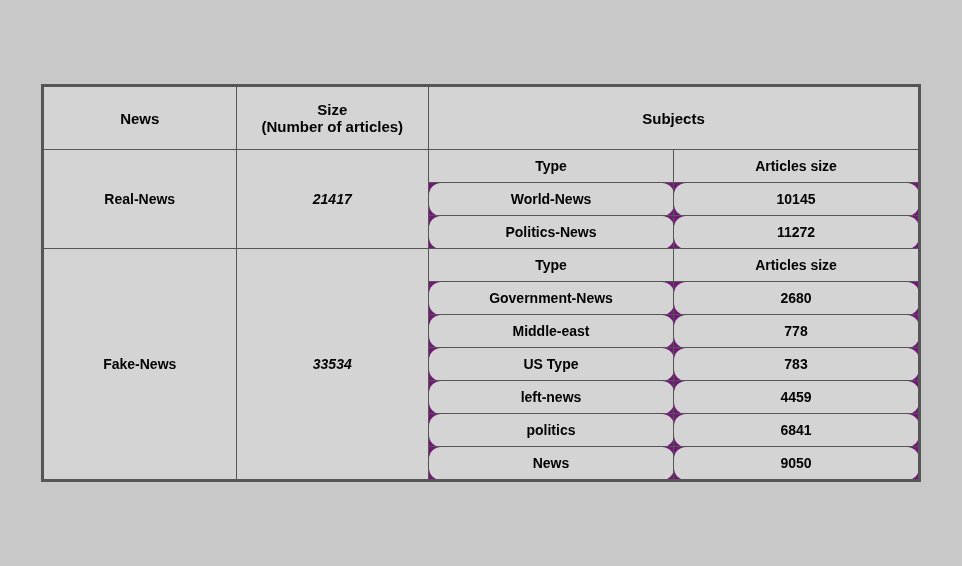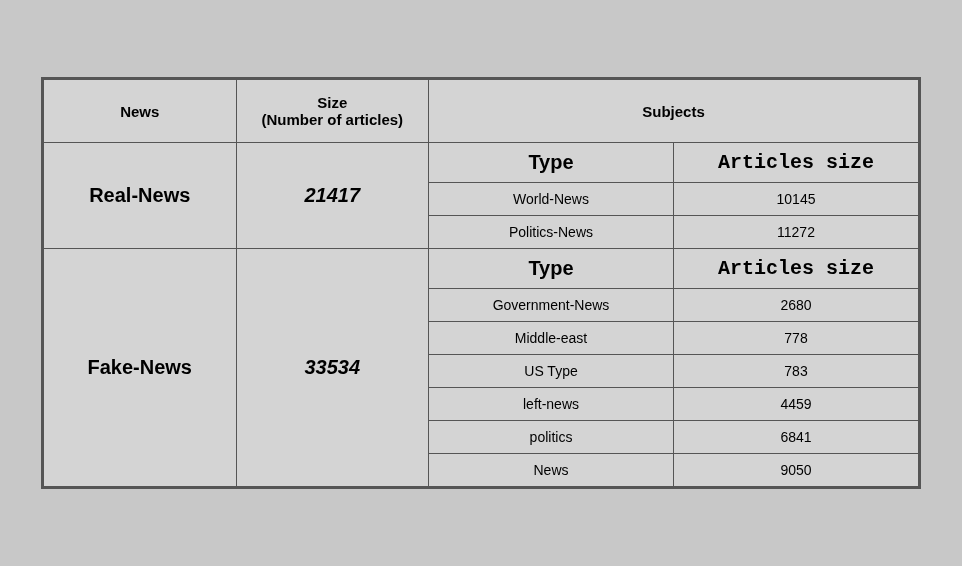--- a/index.html
+++ b/index.html
@@ -58,30 +58,30 @@
     .size-col {
       width: 22%;
     }
 
     .type-col {
       width: 28%;
     }
 
     .articles-size-col {
       width: 28%;
-      font-family: Liberation Mono, monospace;
     }
 
     .sub-header td {
       font-weight: bold;
-      font-size: 20px;
+      font-size: 14px;
     }
 
     .data-row td {
-      font-weight: normal;
+      font-weight: bold;
+      border-radius: 12px;
     }
 
     .row-label {
       font-weight: bold;
       font-size: 15px;
       text-align: center;
     }
 
     .size-value {
       font-size: 15px;

